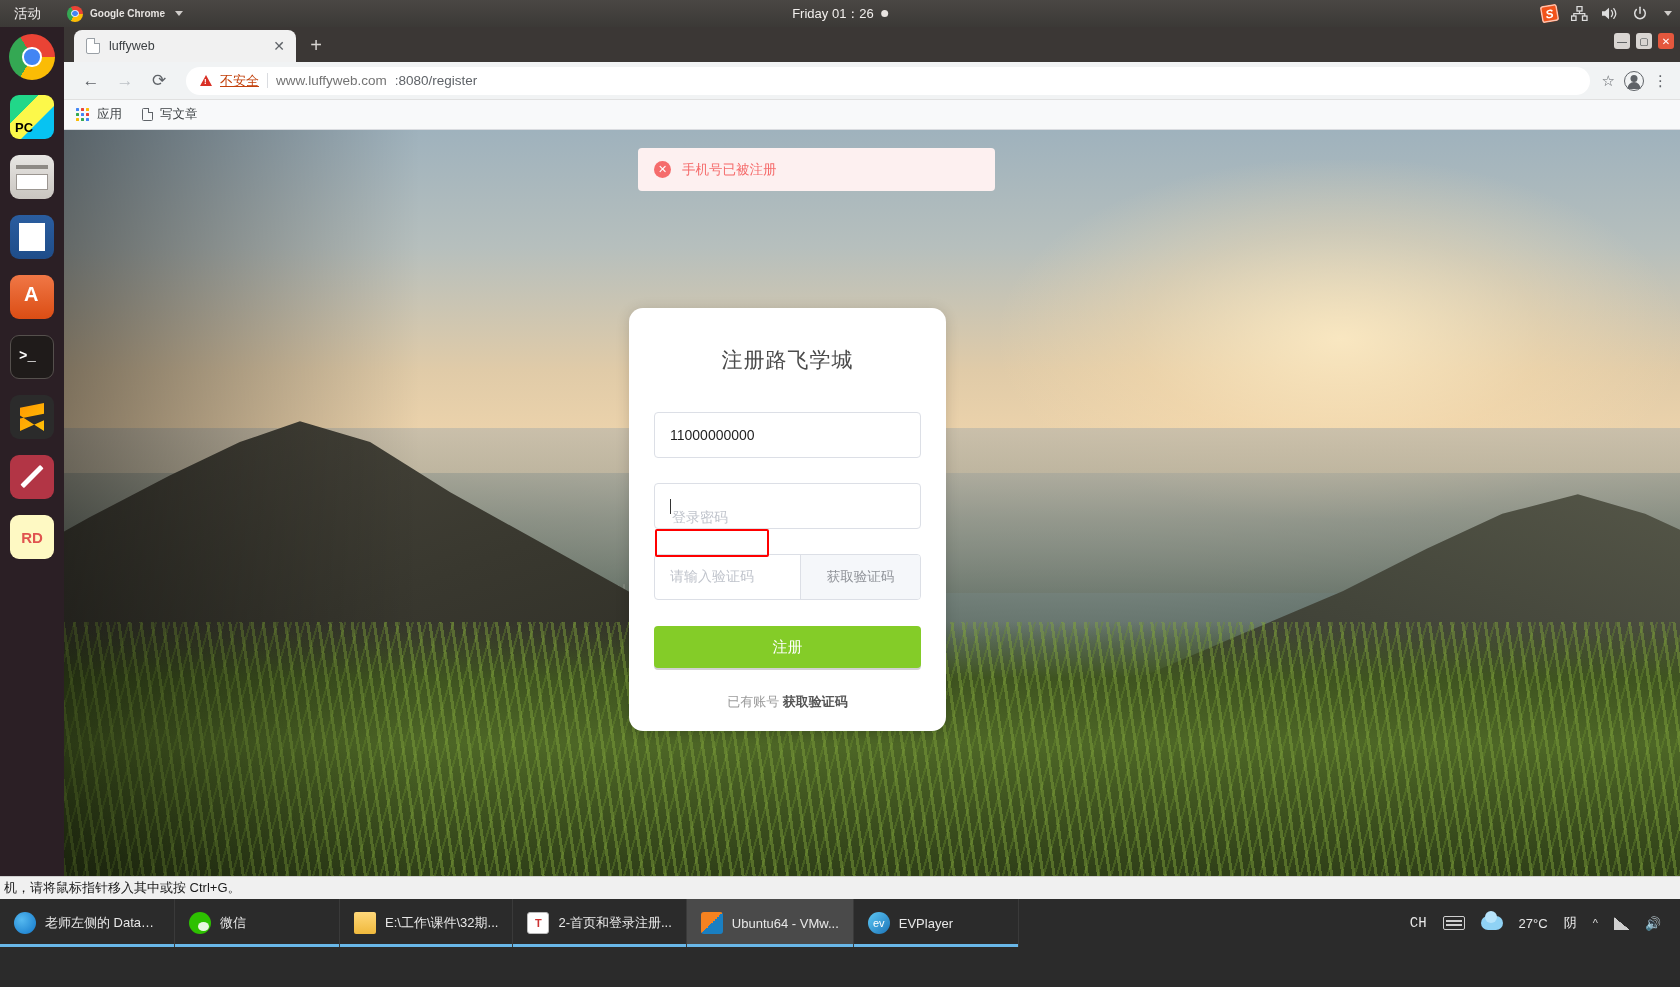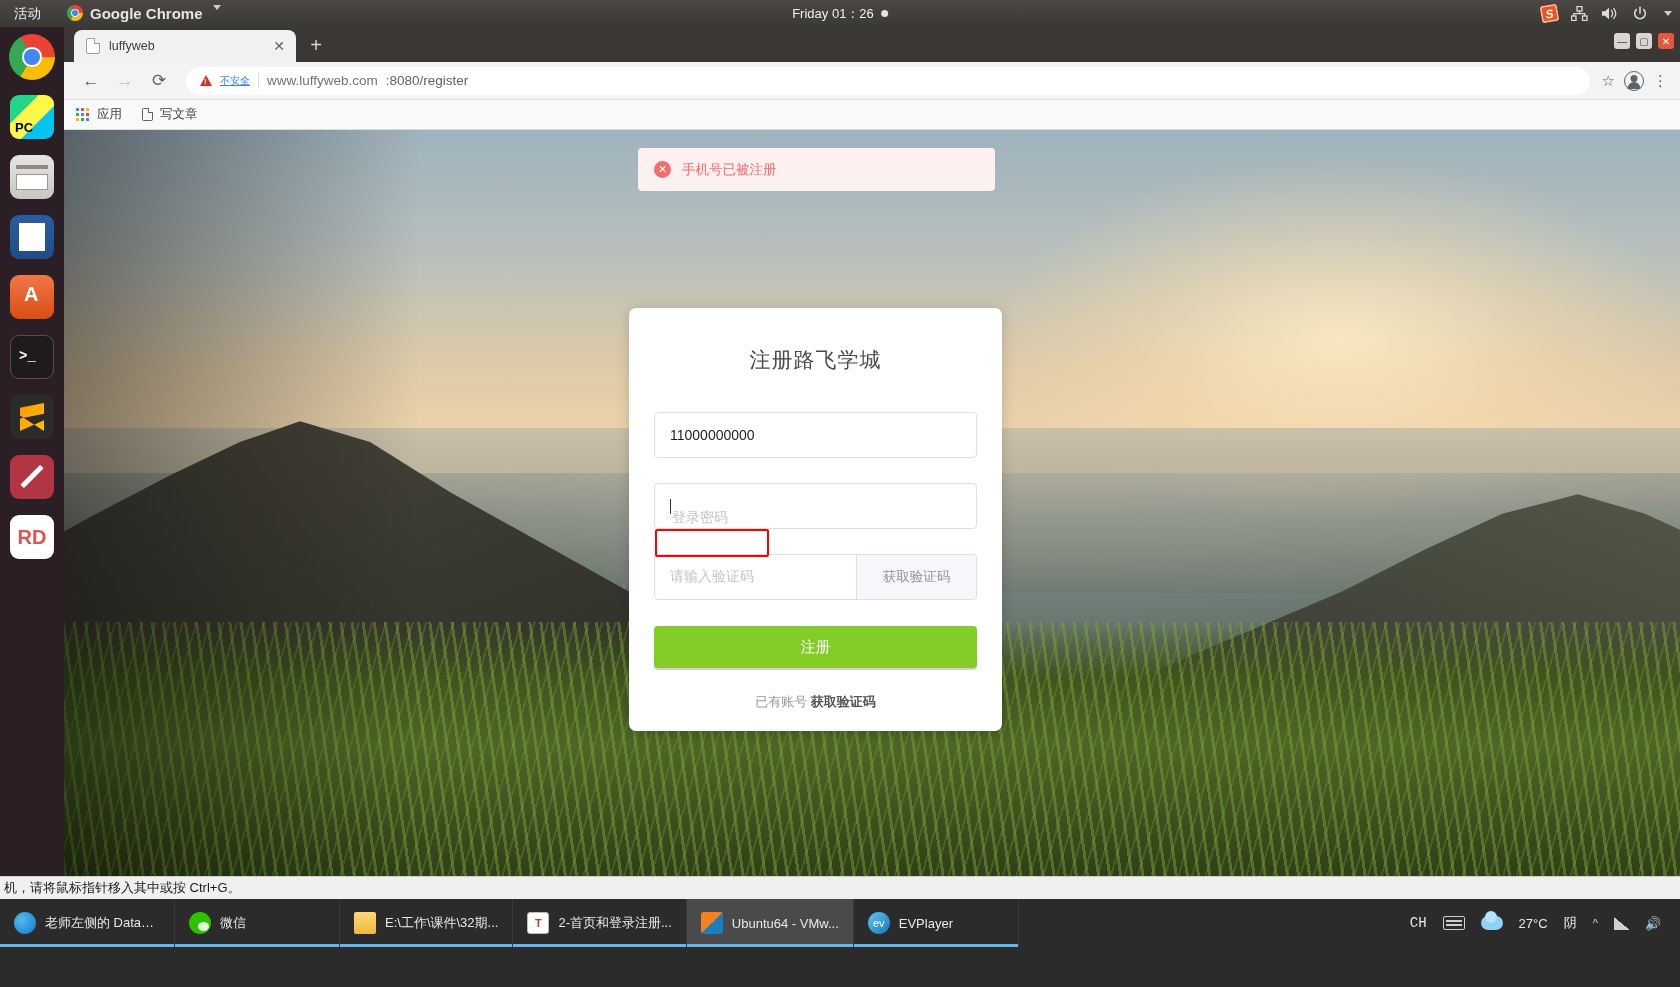--- a/index.html
+++ b/index.html
@@ -12,21 +12,21 @@
   #screen { position: relative; width: 1680px; height: 987px; }
 
   
   .gnome-bar {
     position: absolute; top: 0; left: 0; width: 1680px; height: 27px;
     background: linear-gradient(to bottom,#4a4744 0%, #3b3936 100%);
     display: flex; align-items: center;
     color: #e6e3e0; font-size: 13.5px;
   }
   .gnome-activities { padding: 0 14px; font-size: 13.5px; color:#efeceb; }
-  .gnome-app { display:flex; gap:7px; margin-left:12px; font-weight:bold; font-size:15px;}
+  .gnome-app { display:flex; align-items:center; gap:7px; margin-left:12px; font-weight:bold; font-size:10px;}
   .chrome-logo-sm {
     width: 16px; height: 16px; border-radius: 50%;
     background: conic-gradient(from -30deg, #ea4335 0deg 120deg, #fbbc05 120deg 240deg, #34a853 240deg 360deg);
     position: relative; flex: none;
   }
   .chrome-logo-sm::after {
     content:''; position:absolute; inset:28%; border-radius:50%;
     background:#4285f4; border:1.5px solid #fff;
   }
   .caret-dn { width:0;height:0;border-left:4px solid transparent;border-right:4px solid transparent;border-top:5px solid #cfccc9; margin-left:3px;}
@@ -68,21 +68,21 @@
   .ico-writer::after{content:'';position:absolute;left:9px;right:9px;top:8px;bottom:8px;background:#fff;}
   .ico-soft { background: linear-gradient(#f07746,#db4d14); position:relative; }
   .ico-soft::after{content:'A';position:absolute;color:#fff;font-size:20px;font-weight:bold;top:8px;left:14px;}
   .ico-term { background:#1f1b1a; border:1px solid #55504d; position:relative;}
   .ico-term::after{content:'>_';position:absolute;color:#fff;font-size:14px;font-family:"Liberation Mono",monospace;top:12px;left:8px;}
   .ico-sublime { background:#2b2b2b; position:relative; overflow:hidden;}
   .ico-sublime::after{content:'';position:absolute;left:10px;top:8px;width:24px;height:28px;background:linear-gradient(135deg,#ff9800,#ffc107);
      clip-path: polygon(100% 0,100% 38%,0 55%,0 100%,100% 62%,100% 100%,0 45%,0 17%);}
   .ico-pen { background:#b23545; position:relative;}
   .ico-pen::after{content:'';position:absolute;width:28px;height:5px;background:#fff;transform:rotate(-45deg);top:19px;left:8px;border-radius:1px;}
-  .ico-rd { background:#ffffff; color:#e0534f; font-size:20px; }
+  .ico-rd { background:#fef9c3; color:#e0534f; font-size:15px; }
 
   
   .chrome-win { position:absolute; top:27px; left:64px; width:1616px; height:849px; background:#fff; }
 
   .tabstrip {
     height:35px; background:#3b3735; display:flex; align-items:flex-end; padding-left:10px; position:relative;
   }
   .tab {
     width: 222px; height:32px; background:#f1f1f1; border-radius:8px 8px 0 0;
     display:flex; align-items:center; padding:0 8px 0 12px; gap:9px;
@@ -103,21 +103,21 @@
   }
   .nav-btn { width:30px;height:30px;border-radius:50%;display:flex;align-items:center;justify-content:center;
     color:#5f6368; font-size:17px; }
   .nav-btn.dim { color:#bdc1c6; }
   .omnibox {
     flex:1; height:28px; background:#fff; border-radius:14px; display:flex; align-items:center;
     padding:0 14px; gap:8px; margin:0 8px; font-size:13.5px; color:#202124;
   }
   .warn-tri { width:0;height:0;border-left:6px solid transparent;border-right:6px solid transparent;border-bottom:11px solid #d93025; position:relative;}
   .warn-tri::after{content:'!';position:absolute;left:-2px;top:2px;font-size:8px;color:#fff;font-weight:bold;}
-  .insecure { color:#3b82f6; font-size:10px;text-decoration:underline; }
+  .insecure { color:#c2410c; font-size:13px;text-decoration:underline; }
   .omni-sep { width:1px;height:15px;background:#dadce0; }
   .url-main { color:#737373; }
   .url-dim { color:#5f6368; }
   .tb-right { display:flex;align-items:center;gap:9px;color:#5f6368;font-size:15px; }
   .avatar-ic { width:20px;height:20px;border-radius:50%;border:1.7px solid #5f6368;position:relative;}
   .avatar-ic::after{content:'';position:absolute;left:50%;top:3px;transform:translateX(-50%);width:7px;height:7px;border-radius:50%;background:#5f6368;}
   .avatar-ic::before{content:'';position:absolute;left:50%;bottom:1px;transform:translateX(-50%);width:13px;height:7px;border-radius:7px 7px 0 0;background:#5f6368;}
 
   .bookmarks {
     height:30px; background:#f8f9fa; display:flex; align-items:center; padding:0 12px; gap:20px;
@@ -189,22 +189,22 @@
     background:#fdf0f0; border-radius:4px; display:flex; align-items:center; gap:11px;
     padding:0 16px; font-size:13.5px; color:#f56c6c;
   }
   .alert-x {
     width:17px;height:17px;border-radius:50%;background:#f56c6c;color:#fff;
     display:flex;align-items:center;justify-content:center;font-size:11px;line-height:1;flex:none;
   }
 
   
   .card {
-    position:absolute; left:565px; top:178px; width:373px; height:423px;
-    background:#fff; border-radius:7px; box-shadow:0 2px 14px rgba(0,0,0,0.16);
+    position:absolute; left:565px; top:178px; width:317px; height:423px;
+    background:#fff; border-radius:14px; box-shadow:0 2px 14px rgba(0,0,0,0.16);
     padding: 0 25px;
   }
   .card-title { text-align:center; font-size:21px; color:#4a4a4a; padding-top:38px; letter-spacing:1px; }
   .field {
     margin-top:25px; height:46px; border:1px solid #dcdfe6; border-radius:4px;
     display:flex; align-items:center; padding:0 15px; font-size:14px; color:#606266;
     background:#fff;
   }
   .field.first { margin-top:38px;align-items:center; }
   .field .ph { color:#c0c4cc;margin-top:23px; }

